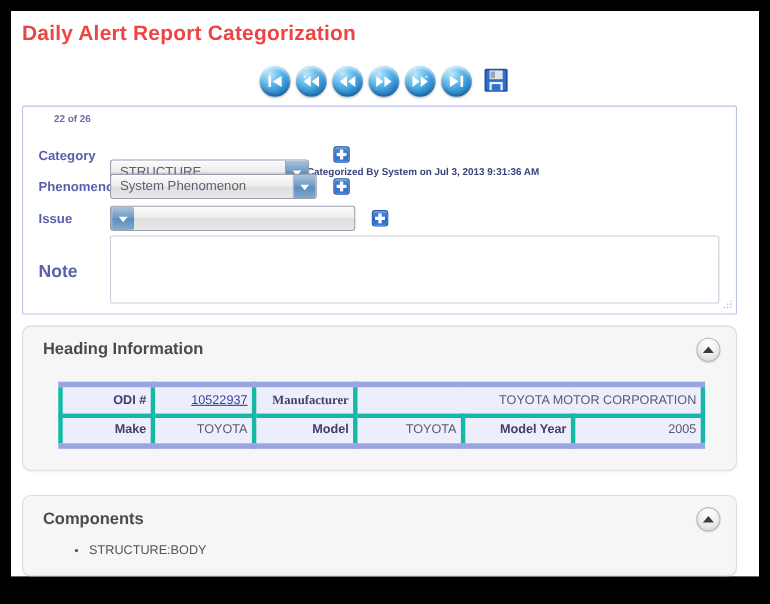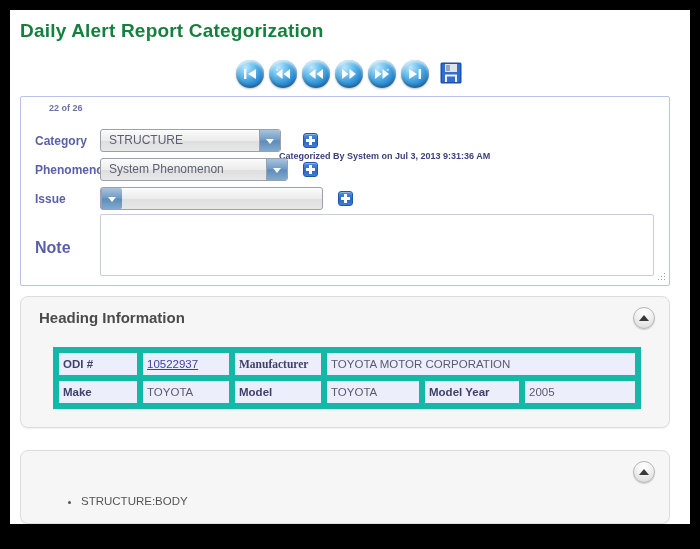--- a/index.html
+++ b/index.html
@@ -23,21 +23,21 @@
     background: #ffffff;
     overflow: hidden;
   }
 
   
   #page-title {
     position: absolute;
     left: 10px; top: 10px;
     font-size: 19px;
     font-weight: bold;
-    color: #15803d;
+    color: #ef4444;
     letter-spacing: 0.2px;
     white-space: nowrap;
   }
 
   
   #toolbar {
     position: absolute;
     left: 0; top: 50px;
     width: 680px;
     display: flex;
@@ -214,23 +214,23 @@
   #heading-table {
     position: absolute;
     left: 32px; top: 50px;
     width: 588px;
     border-collapse: collapse;
     border-top: 5px solid #9aa4e0;
     border-bottom: 5px solid #9aa4e0;
     background: #eceefb;
   }
   #heading-table td {
-    border: 6px solid #14b8a6;
+    border: 4px solid #14b8a6;
     height: 28px;
-    text-align: left;
+    text-align: right;
     vertical-align: middle;
     font-size: 11.5px;
     color: #5a5a6e;
     padding: 0 4px;
   }
   #heading-table td.hdr {
     font-weight: bold;
     color: #3f3f6b;
   }
   #heading-table td.link a {
@@ -325,21 +325,21 @@
         </span>
       </button>
     </div>
 
     <div id="form-panel">
       <div id="record-counter">22 of 26</div>
       <div id="categorized-by">Categorized By System  on Jul 3, 2013 9:31:36 AM</div>
 
       <div class="field-row" style="top:32px; width:650px;">
         <span class="field-label">Category</span>
-        <div class="select-wrap" style="left:79px; top:0px; width:181px;">
+        <div class="select-wrap" style="left:79px; top:16px; width:181px;">
           <span class="select-text">STRUCTURE</span>
           <span class="select-arrow"></span>
         </div>
         <div class="plus-btn" style="left:282px; top:4px;"></div>
       </div>
 
       <div class="field-row" style="top:61px; width:650px;">
         <span class="field-label">Phenomenon</span>
         <div class="select-wrap" style="left:79px; top:0px; width:188px;">
           <span class="select-text">System Phenomenon</span>
@@ -390,20 +390,21 @@
             <td class="hdr">Model</td>
             <td style="width:98px;">TOYOTA</td>
             <td class="hdr" style="width:100px;">Model Year</td>
             <td>2005</td>
           </tr>
         </tbody>
       </table>
     </div>
 
     <div class="panel" style="top:440px; height:74px;">
+      <div class="panel-title">Components</div>
       <button class="collapse-btn" title="Collapse"></button>
       <ul id="components-list">
         <li>STRUCTURE:BODY</li>
       </ul>
     </div>
 
   </div>
 </div>
 
 </body></html>

